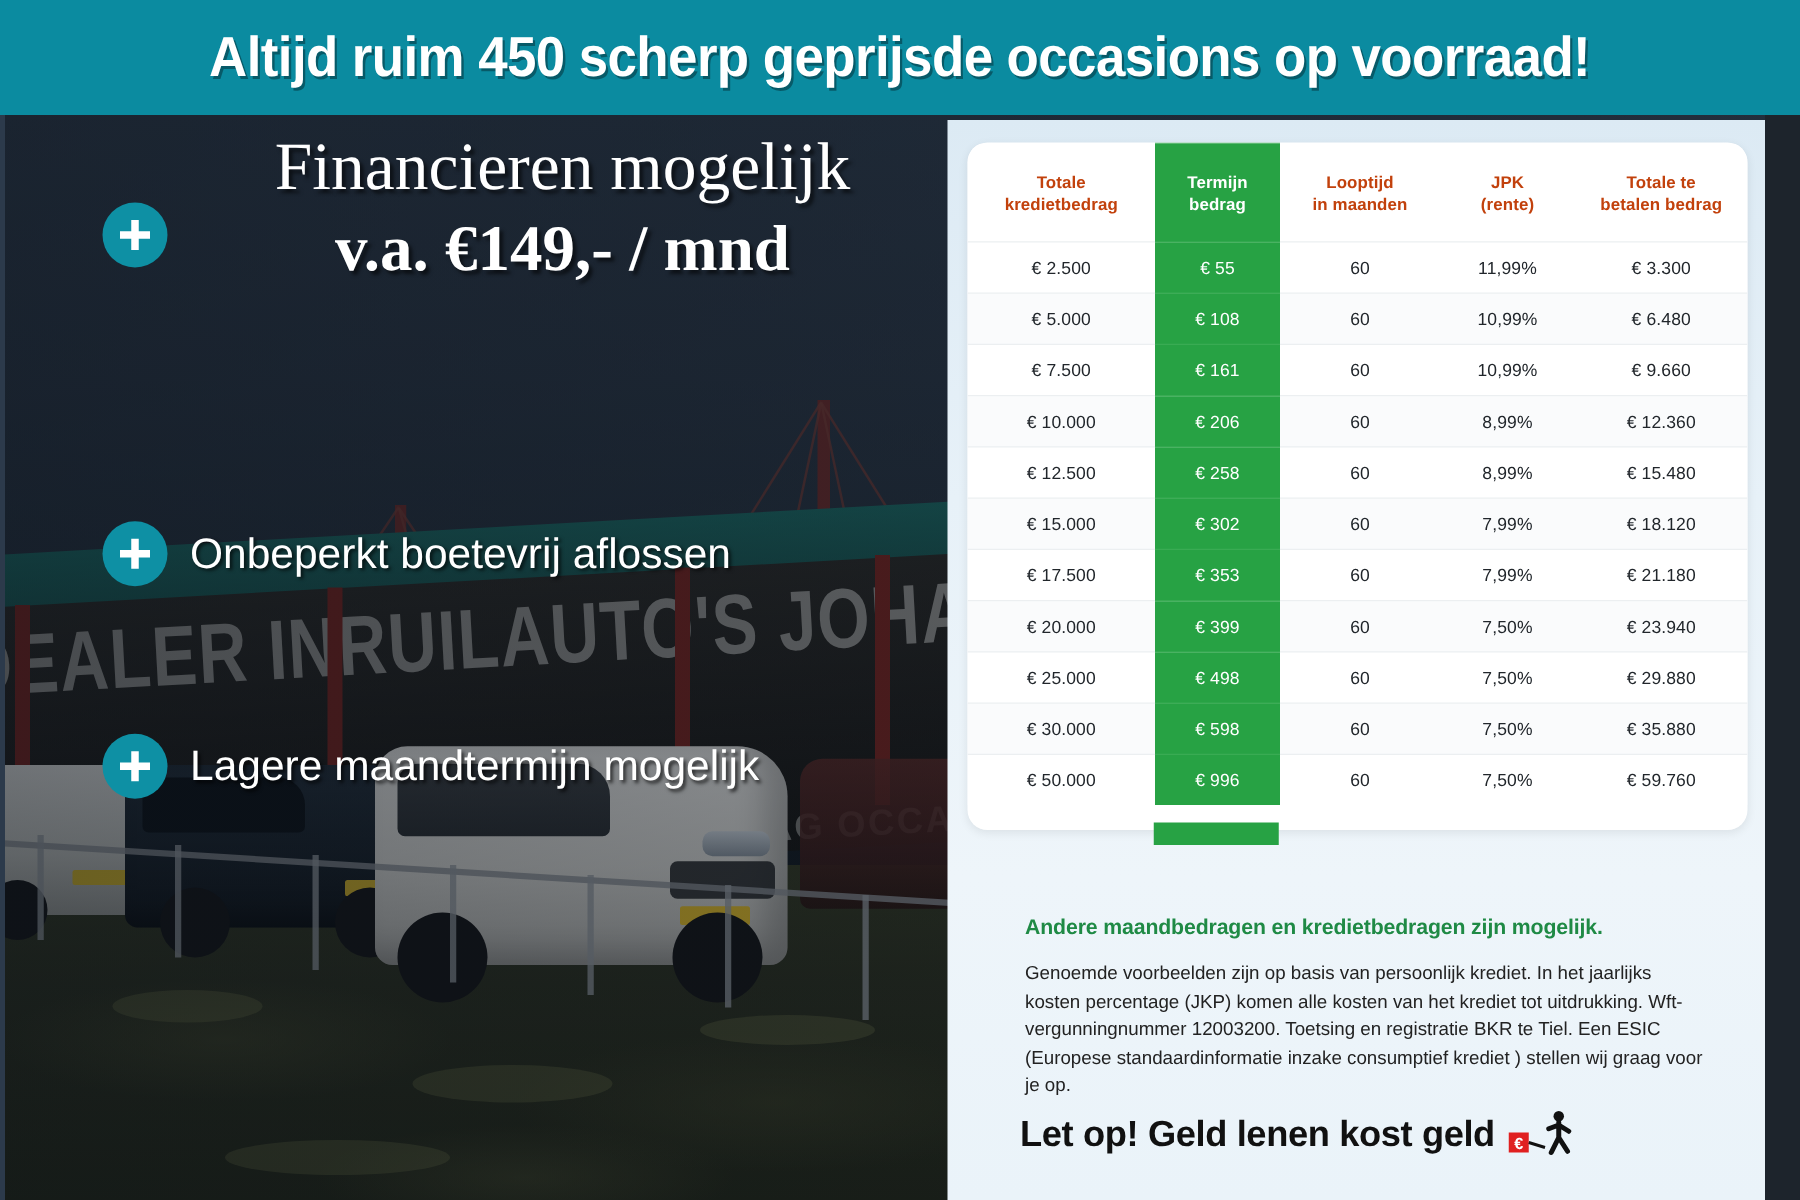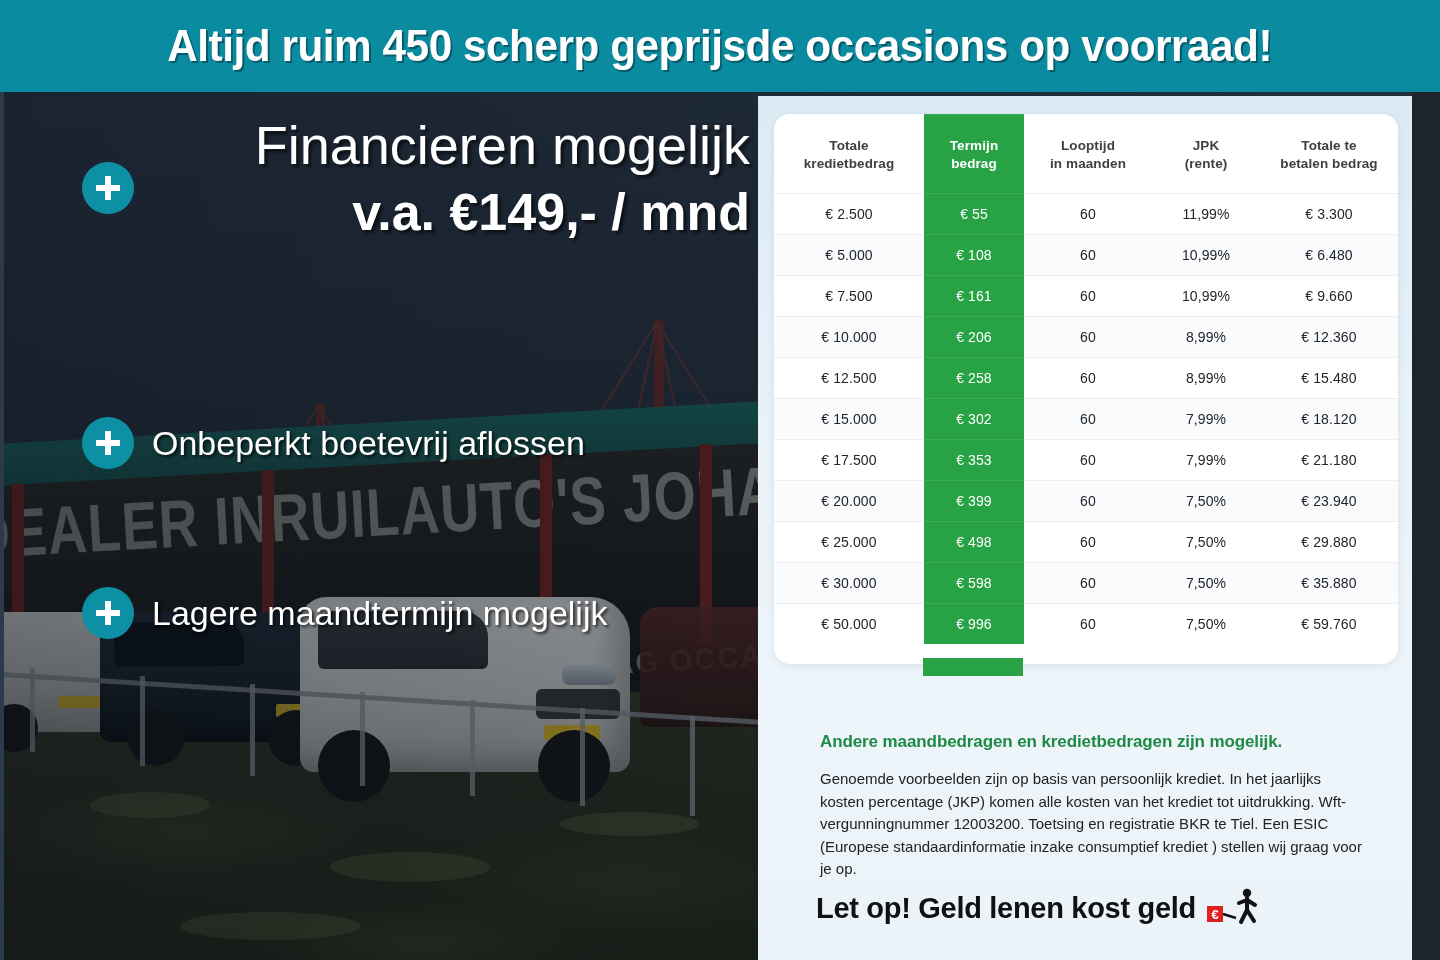--- a/index.html
+++ b/index.html
@@ -155,22 +155,23 @@
   
   .dim {
     position: absolute; left: 0; top: 0; width: 1440px; height: 868px;
     background: linear-gradient(90deg, rgba(10,16,24,0.55) 0%, rgba(10,16,24,0.42) 60%, rgba(10,16,24,0.30) 100%);
   }
 
   
   .copy { position: absolute; left: 0; top: 92px; width: 760px; height: 868px; }
 
   .headline-block {
-    position: absolute; left: 150px; top: 23px; width: 600px;
-    text-align: right;
+    position: absolute; left: 150px; top: 11px; width: 600px;
+    text-align: center;
+    font-family: Liberation Serif, serif;
   }
   .headline-1 {
     color: #ffffff; font-size: 54px; font-weight: 400; line-height: 1.12;
     text-shadow: 3px 3px 3px rgba(0,0,0,0.55);
     white-space: nowrap;
   }
   .headline-2 {
     color: #ffffff; font-size: 52px; font-weight: bold; line-height: 1.2;
     text-shadow: 3px 3px 3px rgba(0,0,0,0.55);
     margin-top: 6px; white-space: nowrap;
@@ -204,21 +205,21 @@
     background: #ffffff;
     border-radius: 16px;
     box-shadow: 0 2px 8px rgba(0,0,0,0.08);
     overflow: hidden;
   }
   table.rate-table {
     width: 100%; border-collapse: collapse;
     table-layout: fixed;
   }
   table.rate-table th {
-    font-size: 13.5px; font-weight: bold; color: #404040;
+    font-size: 13.5px; font-weight: bold; color: #c2410c;
     padding: 22px 2px 20px;
     vertical-align: middle; line-height: 1.35;
     background: #ffffff;
     letter-spacing: 0.1px;
   }
   table.rate-table td {
     font-size: 14px; color: #21262b;
     text-align: center; padding: 12px 2px;
     border-top: 1px solid #eceff1;
     background: #ffffff;

